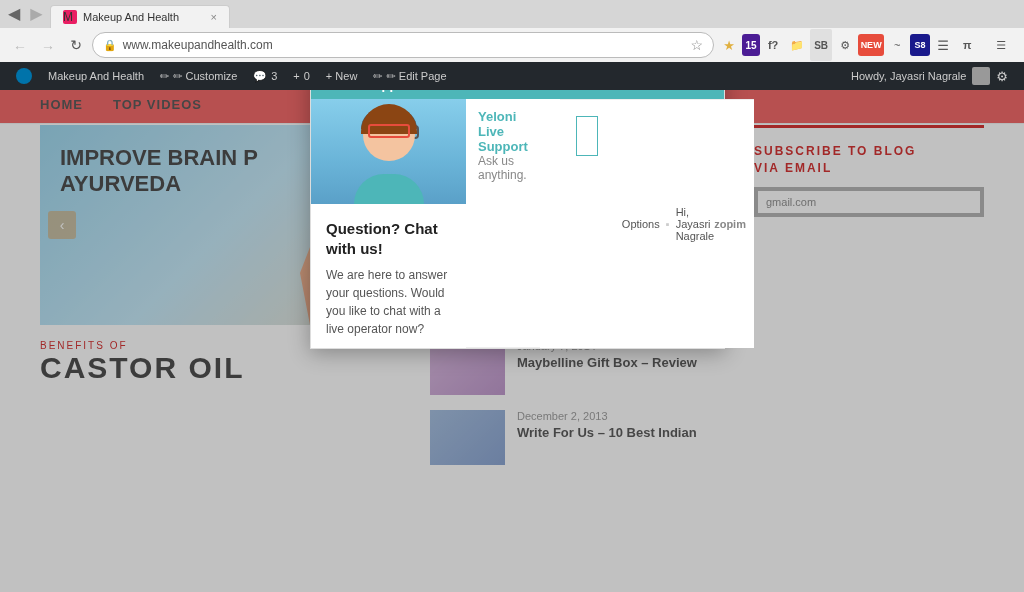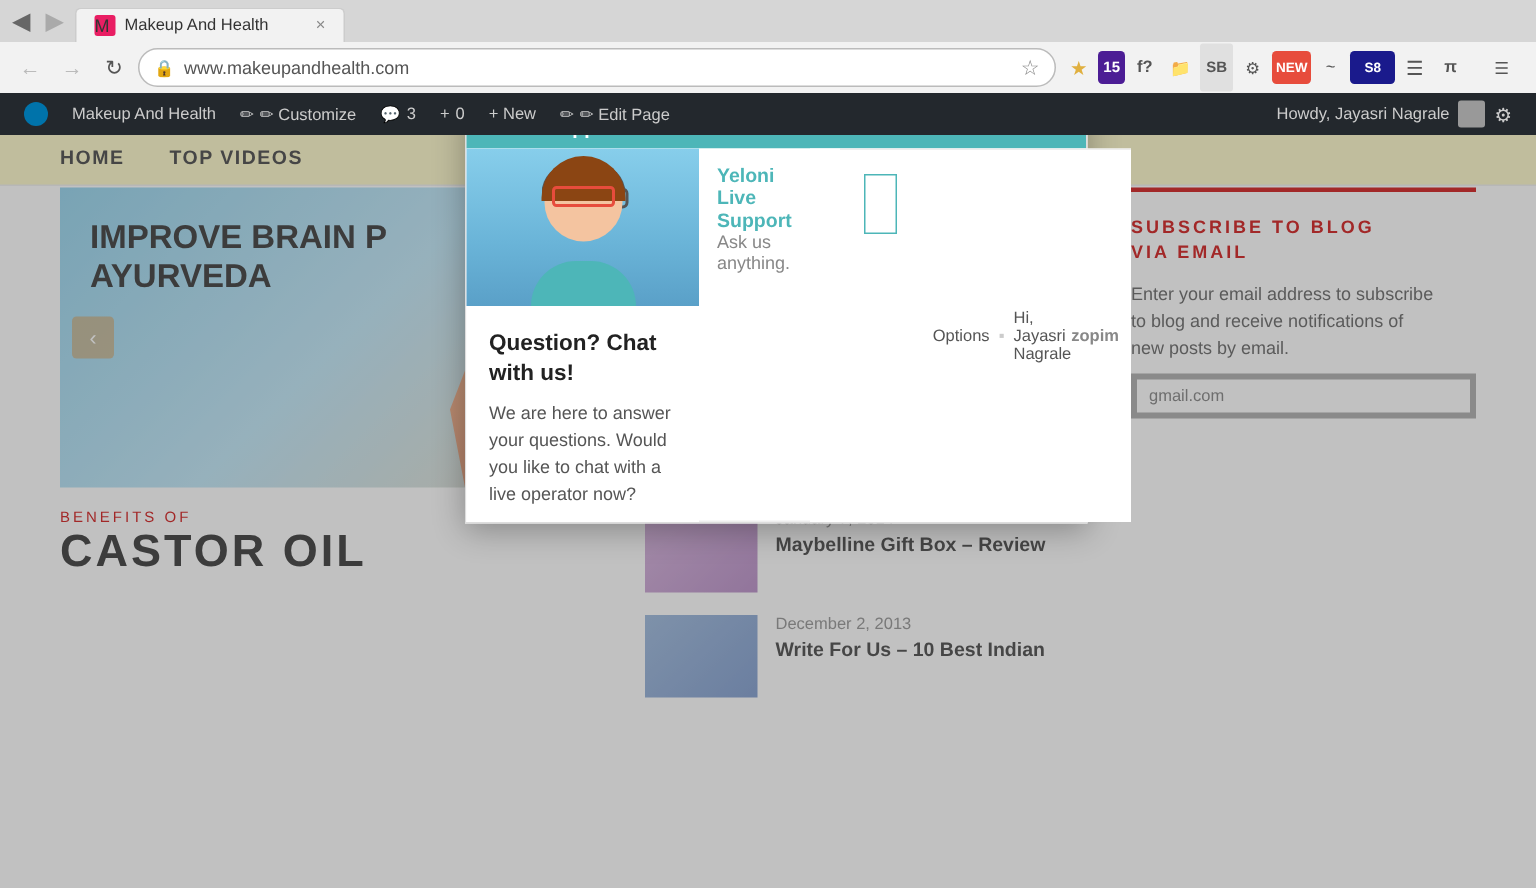--- a/index.html
+++ b/index.html
@@ -180,21 +180,21 @@
     .site-nav {
       position: absolute;
       top: 84px; left: 0; right: 0;
       height: 40px;
       border-top: 1px solid #eee;
       border-bottom: 1px solid #eee;
       display: flex;
       align-items: center;
       padding: 0 40px;
       gap: 30px;
-      background: #fef9c3;
+      background: #ef4444;
     }
     .nav-item {
       font-size: 13px;
       font-weight: bold;
       color: #333;
       letter-spacing: 1px;
       cursor: pointer;
       text-transform: uppercase;
     }
 
@@ -525,23 +525,20 @@
       <div>IMPROVE BRAIN P</div>
       <div>AYURVEDA</div>
     </div>
     <div class="hero-arrow-left">‹</div>
     <div class="hero-hand"></div>
   </div>
 
   <div class="sidebar-subscribe">
     <div class="subscribe-title" style="white-space:pre-line;">SUBSCRIBE TO BLOG
 VIA EMAIL</div>
-    <div class="subscribe-text" style="white-space:pre-line;">Enter your email address to subscribe
-to blog and receive notifications of
-new posts by email.</div>
     <input class="subscribe-input" type="text" placeholder="gmail.com" style="">
   </div>
 
   <div class="castor-post">
     <div class="castor-label">BENEFITS OF</div>
     <div class="castor-title">CASTOR OIL</div>
   </div>
 
   <div class="right-posts">
     <div class="right-post">
@@ -654,21 +651,21 @@
     </div>
     <div class="browser-extensions">
       <span class="ext-btn" style="font-size:13px; color:#e0b040;">★</span>
       <span class="ext-btn" style="background:#4c1d95; color:white; border-radius:3px; font-size:10px; font-weight:bold; width:18px;">15</span>
       <span class="ext-btn" style="font-size:11px; font-weight:bold;">f?</span>
       <span class="ext-btn">📁</span>
       <span class="ext-btn" style="font-size:10px; font-weight:bold; background:#e0e0e0; border-radius:2px; padding: 16px 2px;">SB</span>
       <span class="ext-btn">⚙</span>
       <span class="ext-btn" style="background:#e74c3c; color:white; border-radius:3px; font-size:9px; font-weight:bold; width:26px;">NEW</span>
       <span class="ext-btn">~</span>
-      <span class="ext-btn" style="background:#1a1a8c; color:white; border-radius:3px; font-size:9px; font-weight:bold; width:30px;">S8</span>
+      <span class="ext-btn" style="background:#1a1a8c; color:white; border-radius:3px; font-size:9px; font-weight:bold; width:20px;">S8</span>
       <span class="ext-btn" style="font-size:13px;">☰</span>
       <span class="ext-btn" style="font-size:11px; font-weight:bold;">π</span>
       <span style="width:8px;"></span>
       <span style="font-size:11px; color:#555; padding:0 6px;">☰</span>
     </div>
   </div>
 
   <div class="wp-admin-bar">
     <div class="wp-admin-item">
       <div class="wp-logo"></div>

